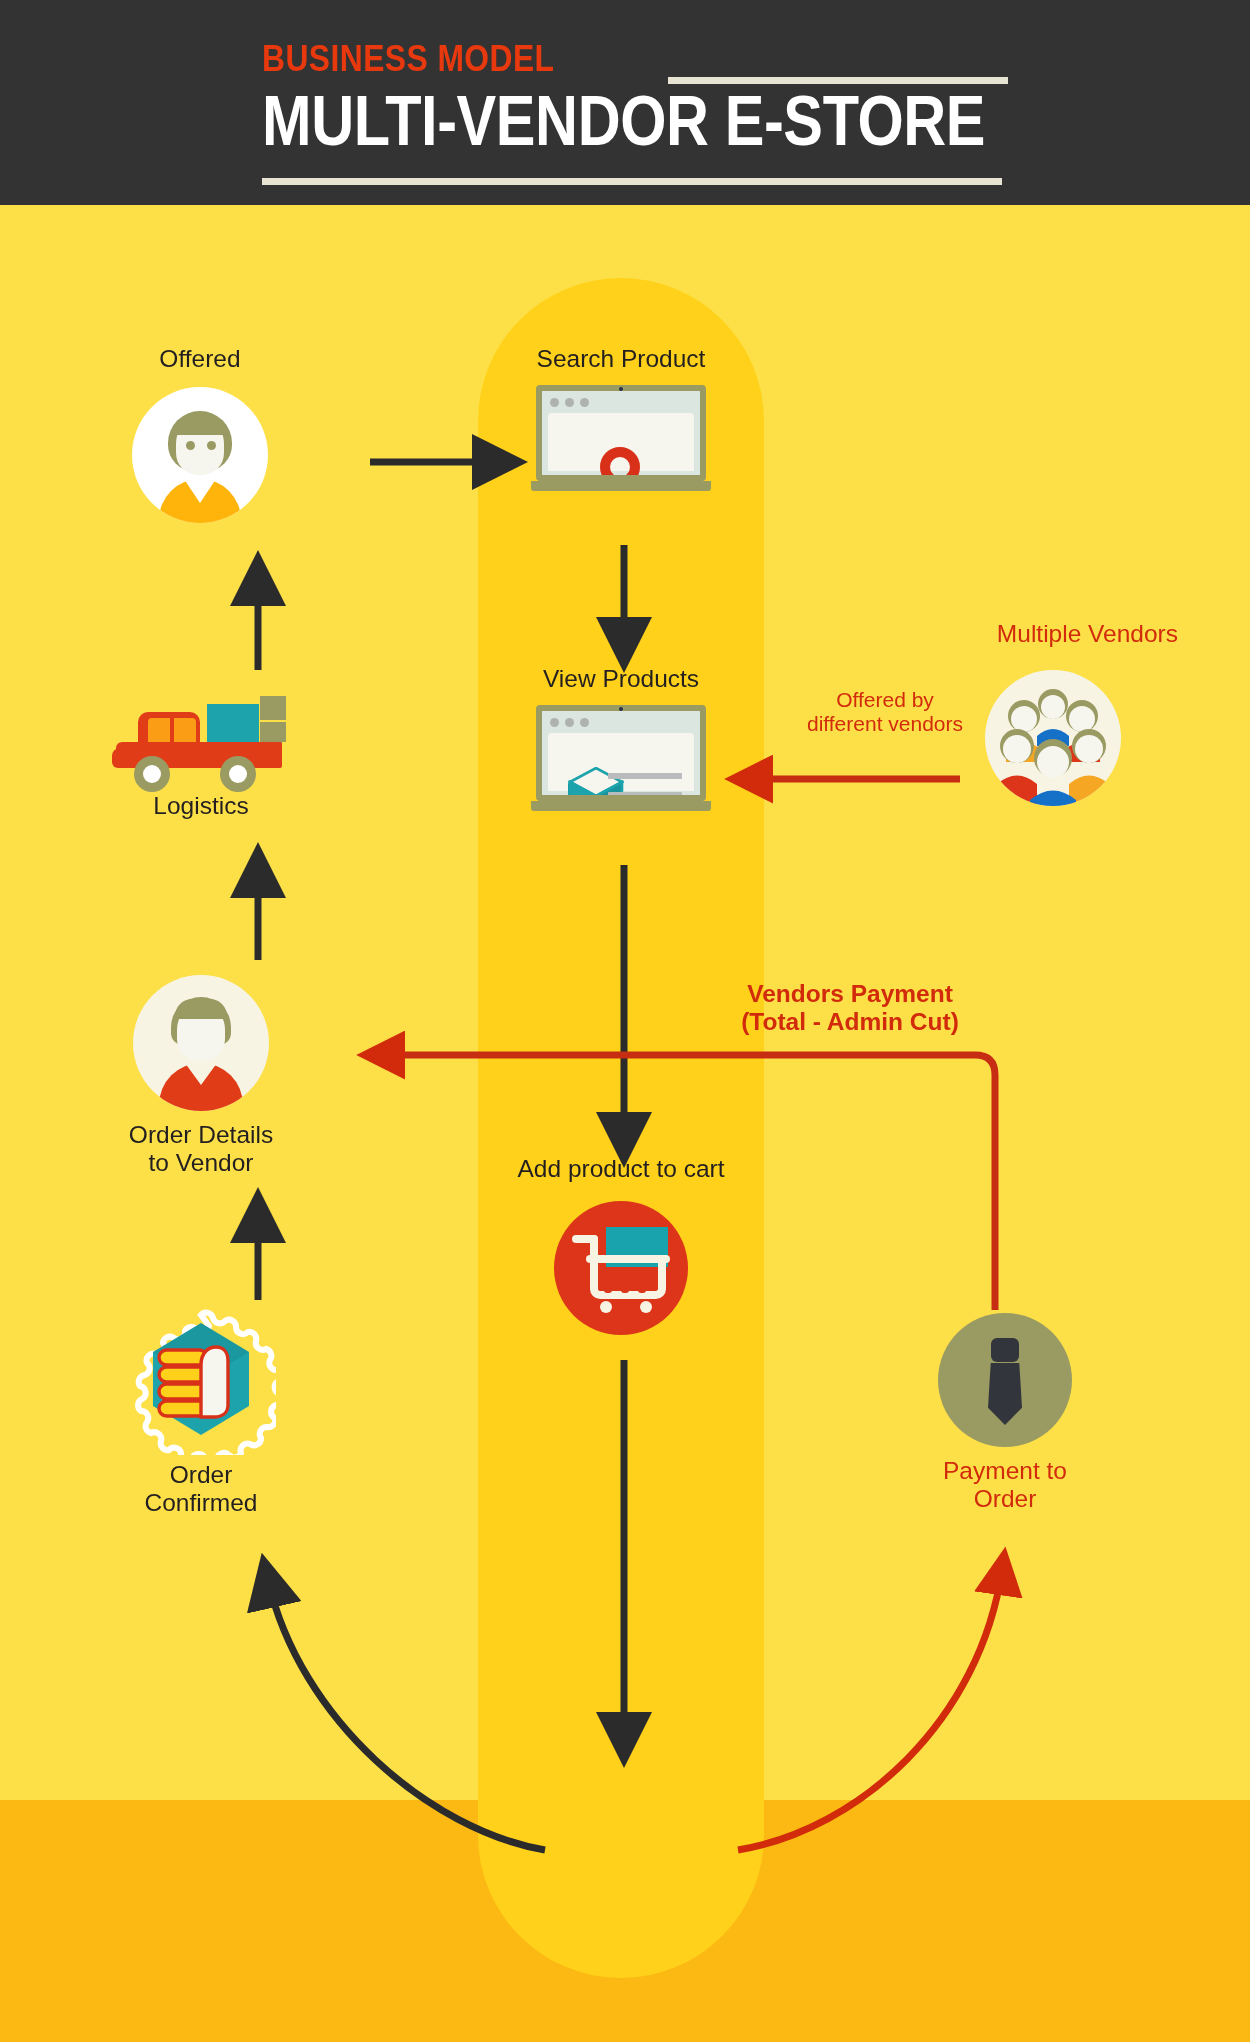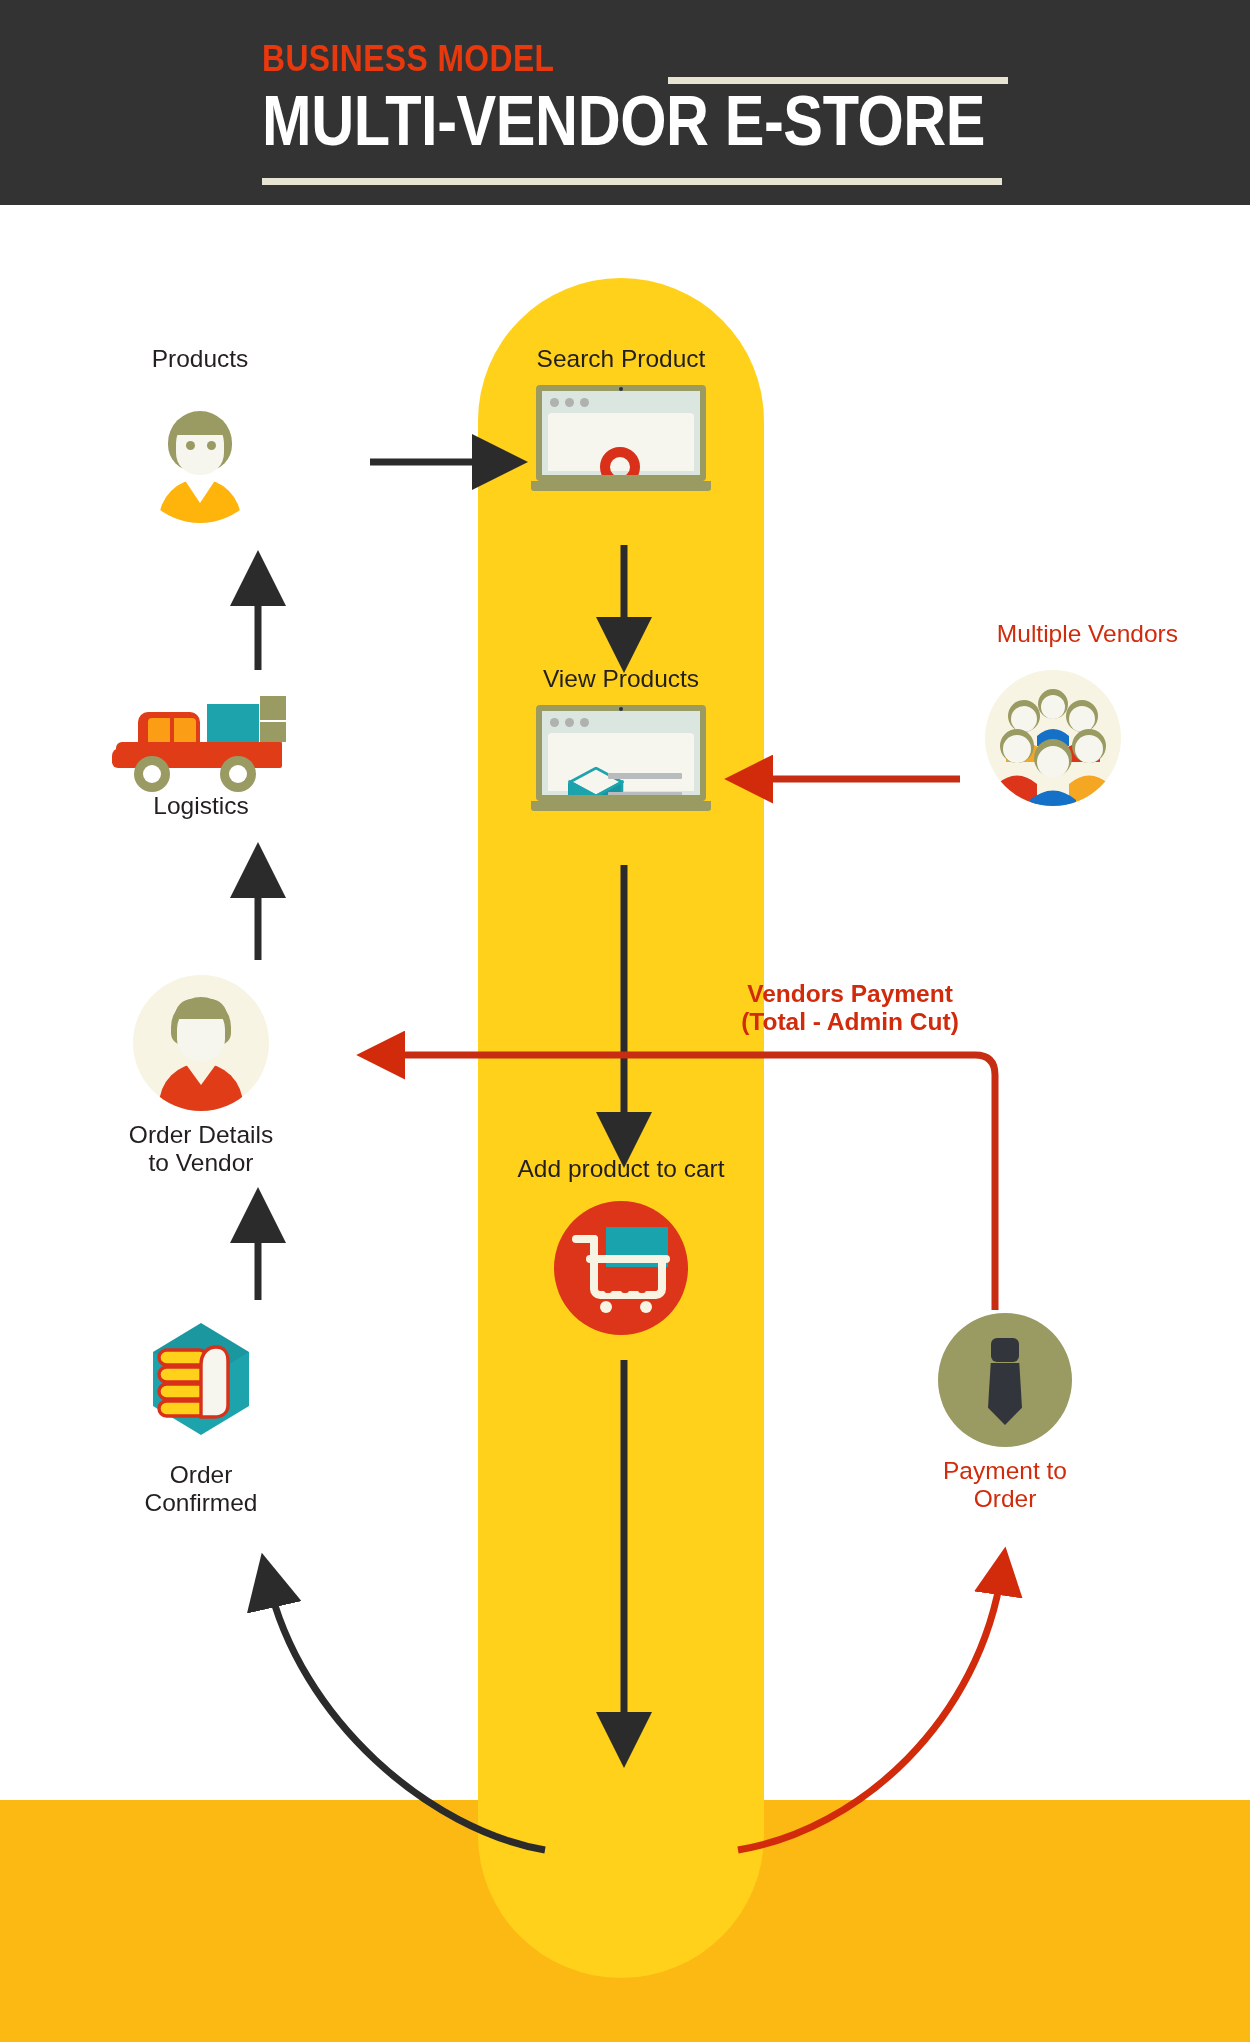--- a/index.html
+++ b/index.html
@@ -2,21 +2,21 @@
 <html><head>
 <meta charset="utf-8">
 <style>
   * { box-sizing: border-box; margin: 0; padding: 0; }
   html, body {
     width: 1250px; height: 2042px;
     background: #FDB913;
     font-family: "Liberation Sans", sans-serif;
     overflow: hidden;
   }
-  #root { position: relative; width: 1250px; height: 1800px; background: #ffffff; }
+  #root { position: relative; width: 1250px; height: 1800px; background: #fde047; }
 
   
   .header {
     position: absolute; left: 0; top: 0; width: 1250px; height: 205px;
     background: #333333;
   }
   .header-inner { position: absolute; left: 262px; top: 40px; width: 740px; }
   .kicker {
     font-family: "Liberation Sans Narrow", "Liberation Sans", sans-serif;
     font-size: 37px; font-weight: 700; letter-spacing: .5px;
@@ -291,21 +291,21 @@
     <g>
       <line x1="258" y1="960" x2="258" y2="870" stroke="#2B2B2B" stroke-width="7" marker-end="url(#ah-dark-solid)"></line>
     </g>
 
     <g>
       <line x1="258" y1="670" x2="258" y2="578" stroke="#2B2B2B" stroke-width="7" marker-end="url(#ah-dark-solid)"></line>
     </g>
   </svg>
 
   <div class="node" id="shopper-node">
-    <div class="lbl">Products</div>
+    <div class="lbl">Offered</div>
     <div class="circle shopper-circle">
       <div class="sh-hair"></div>
       <div class="sh-face"></div>
       <div class="sh-bang"></div>
       <div class="sh-eye l"></div>
       <div class="sh-eye r"></div>
       <div class="sh-body"></div>
       <div class="sh-v"></div>
     </div>
   </div>
@@ -386,20 +386,24 @@
         <circle cx="104" cy="79" r="14" fill="#F7F6EE"></circle>
         <path d="M84 114 q20 -17 40 0 v22 h-40 z" fill="#F5A623"></path>
 
         <circle cx="68" cy="88" r="19" fill="#9A9A63"></circle>
         <circle cx="68" cy="92" r="16" fill="#F7F6EE"></circle>
         <path d="M45 130 q23 -19 46 0 v6 h-46 z" fill="#1570C8"></path>
       </svg>
     </div>
   </div>
 
+  <div class="float-lbl red small" id="offered-lbl" style="left:770px; top:688px; width:230px;">
+    <div>Offered by</div>
+    <div>different vendors</div>
+  </div>
 
   <div class="float-lbl red" id="vpay-lbl" style="left:680px; top:980px; width:340px;font-weight:bold;">
     <div>Vendors Payment</div>
     <div>(Total - Admin Cut)</div>
   </div>
 
   <div class="node" id="logistics-node">
     <div class="truck">
       <div class="tk-box1"></div>
       <div class="tk-box2"></div>

